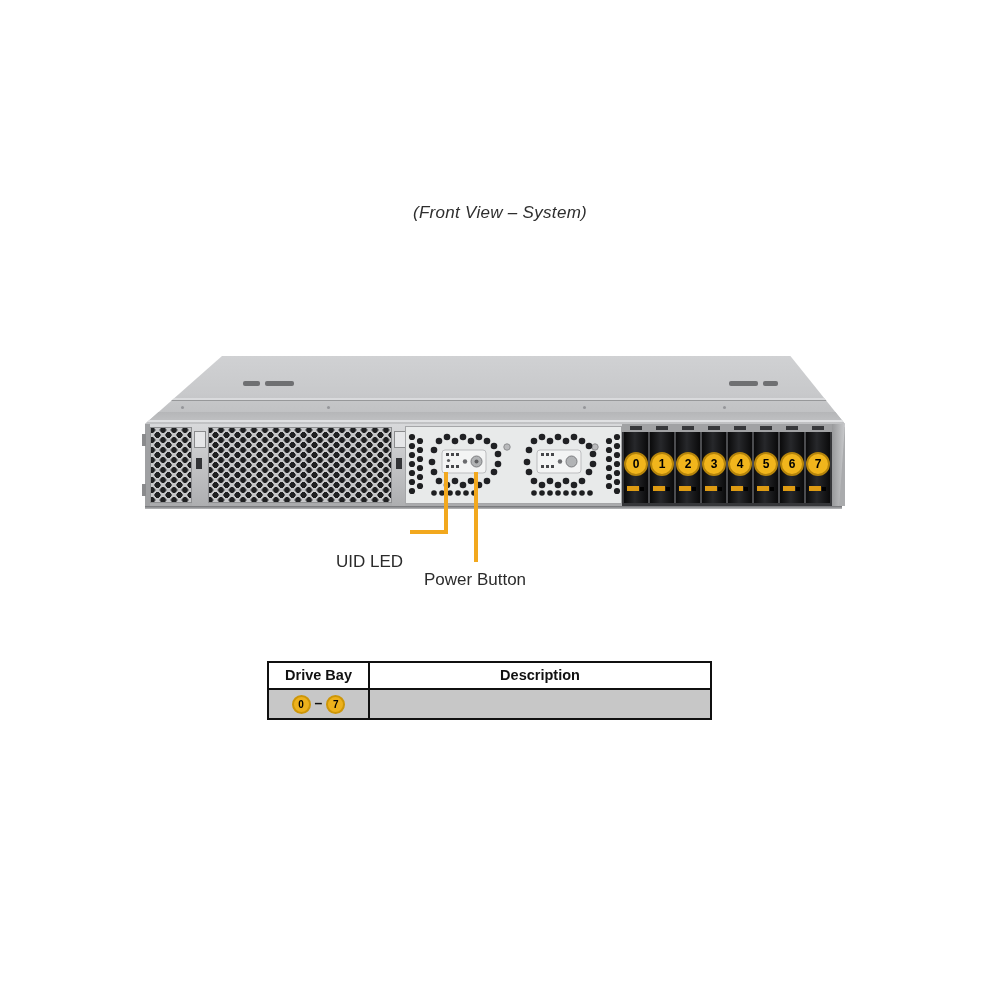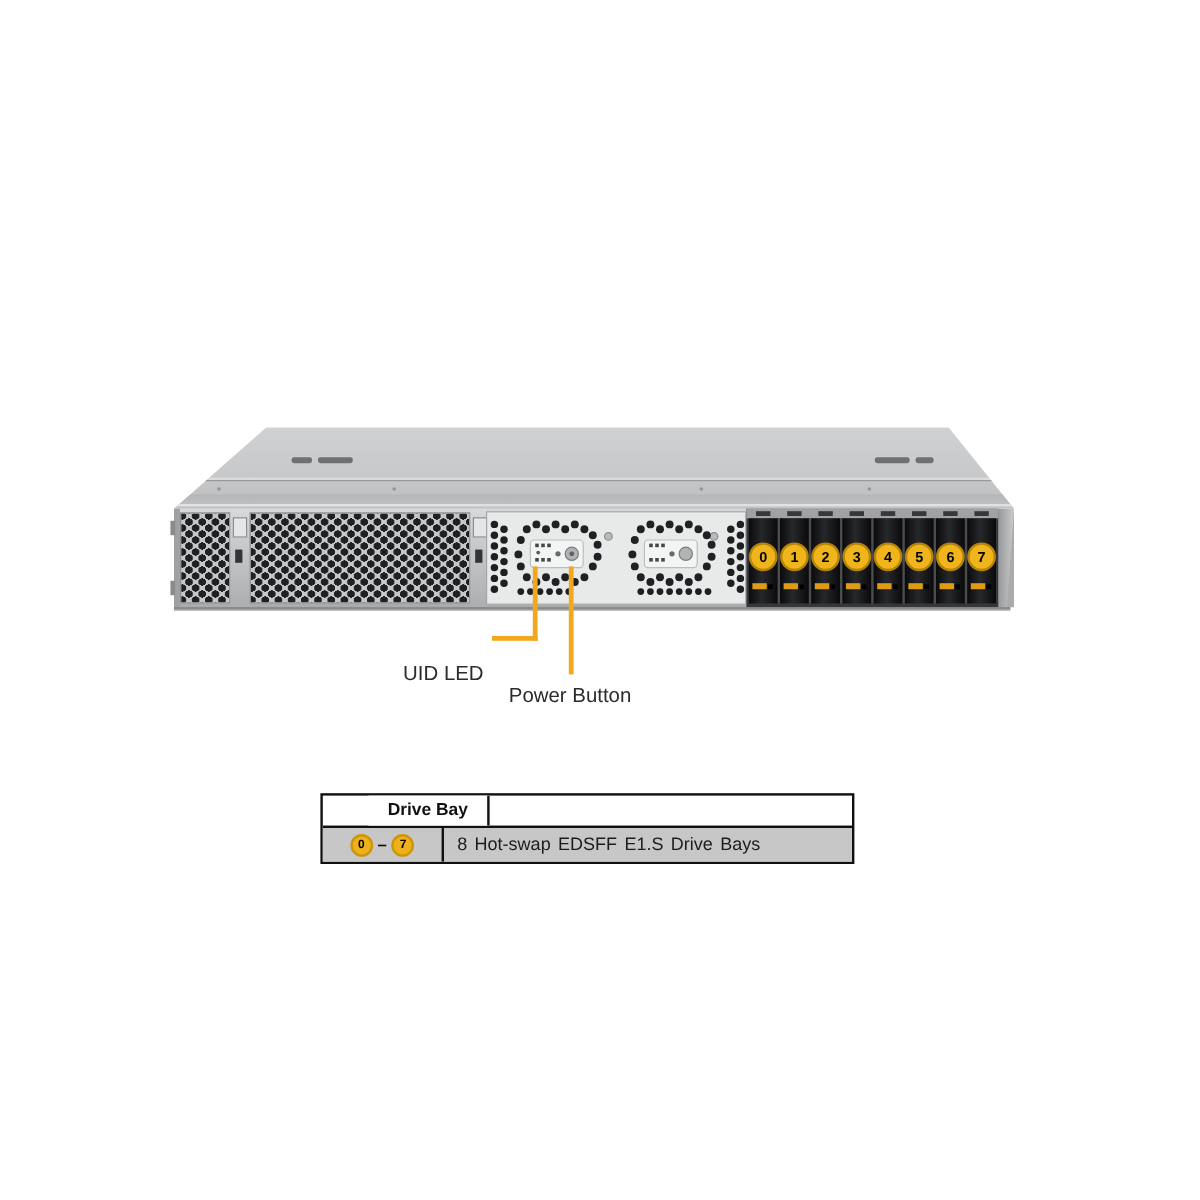--- a/index.html
+++ b/index.html
@@ -120,21 +120,21 @@
   .cl-pwr-v { left:474px; top:472px; width:4px; height:90px; }
   .callout-label { position:absolute; font-size:17px; color:#2b2b2b; }
   .label-uid { left:295px; top:524px; width:108px; text-align:right;margin-top:28px; }
   .label-pwr { left:424px; top:570px; width:108px; text-align:left; }
 
   
   .info-table {
     position:absolute; left:267px; top:661px; width:445px;
     border:2px solid #101010; box-sizing:border-box; background:#fff;
   }
-  .tbl-head { display:grid; grid-template-columns:101px 1fr;padding-left:38px; }
+  .tbl-head { display:grid; grid-template-columns:101px 1fr; }
   .tbl-head .th {
     background:#ffffff; font-weight:bold; font-size:14.5px; color:#111;
     text-align:center; height:25px; line-height:25px;
   }
   .tbl-head .th-first { border-right:2px solid #101010; }
   .tbl-row {
     display:grid; grid-template-columns:101px 1fr;
     border-top:2px solid #101010; background:#c7c7c7; height:28px;
   }
   .tbl-row .td-bays {
@@ -151,20 +151,21 @@
   .td-desc {
     font-size:15px; color:#1c1c1c; line-height:28px; padding-left:11px;
     word-spacing:2px; white-space:nowrap; overflow:hidden;
   }
 </style>
 </head>
 <body>
 
 <div class="page">
 
+  <div class="fig-title">(Front View – System)</div>
 
   <div class="chassis-top">
     <div class="vent v1"></div>
     <div class="vent v2"></div>
     <div class="vent v3"></div>
     <div class="vent v4"></div>
     <div class="seam-hi"></div>
     <div class="seam"></div>
     <div class="band"></div>
     <div class="band-hi"></div>
@@ -378,24 +379,24 @@
   <div class="cl cl-uid-v"></div>
   <div class="cl cl-uid-h"></div>
   <div class="cl cl-pwr-v"></div>
 
   <div class="callout-label label-uid">UID LED</div>
   <div class="callout-label label-pwr">Power Button</div>
 
   <div class="info-table">
     <div class="tbl-head">
       <div class="th th-first">Drive Bay</div>
+      <div class="th">Description</div>
     </div>
     <div class="tbl-row">
       <div class="td-bays">
         <span class="mini-circle">0</span>
         <span class="range-dash">–</span>
         <span class="mini-circle">7</span>
       </div>
-      <div class="td-desc">8 Hot-swap EDSFF E1.S Drive Bays</div>
     </div>
   </div>
 
 </div>
 
 </body></html>

